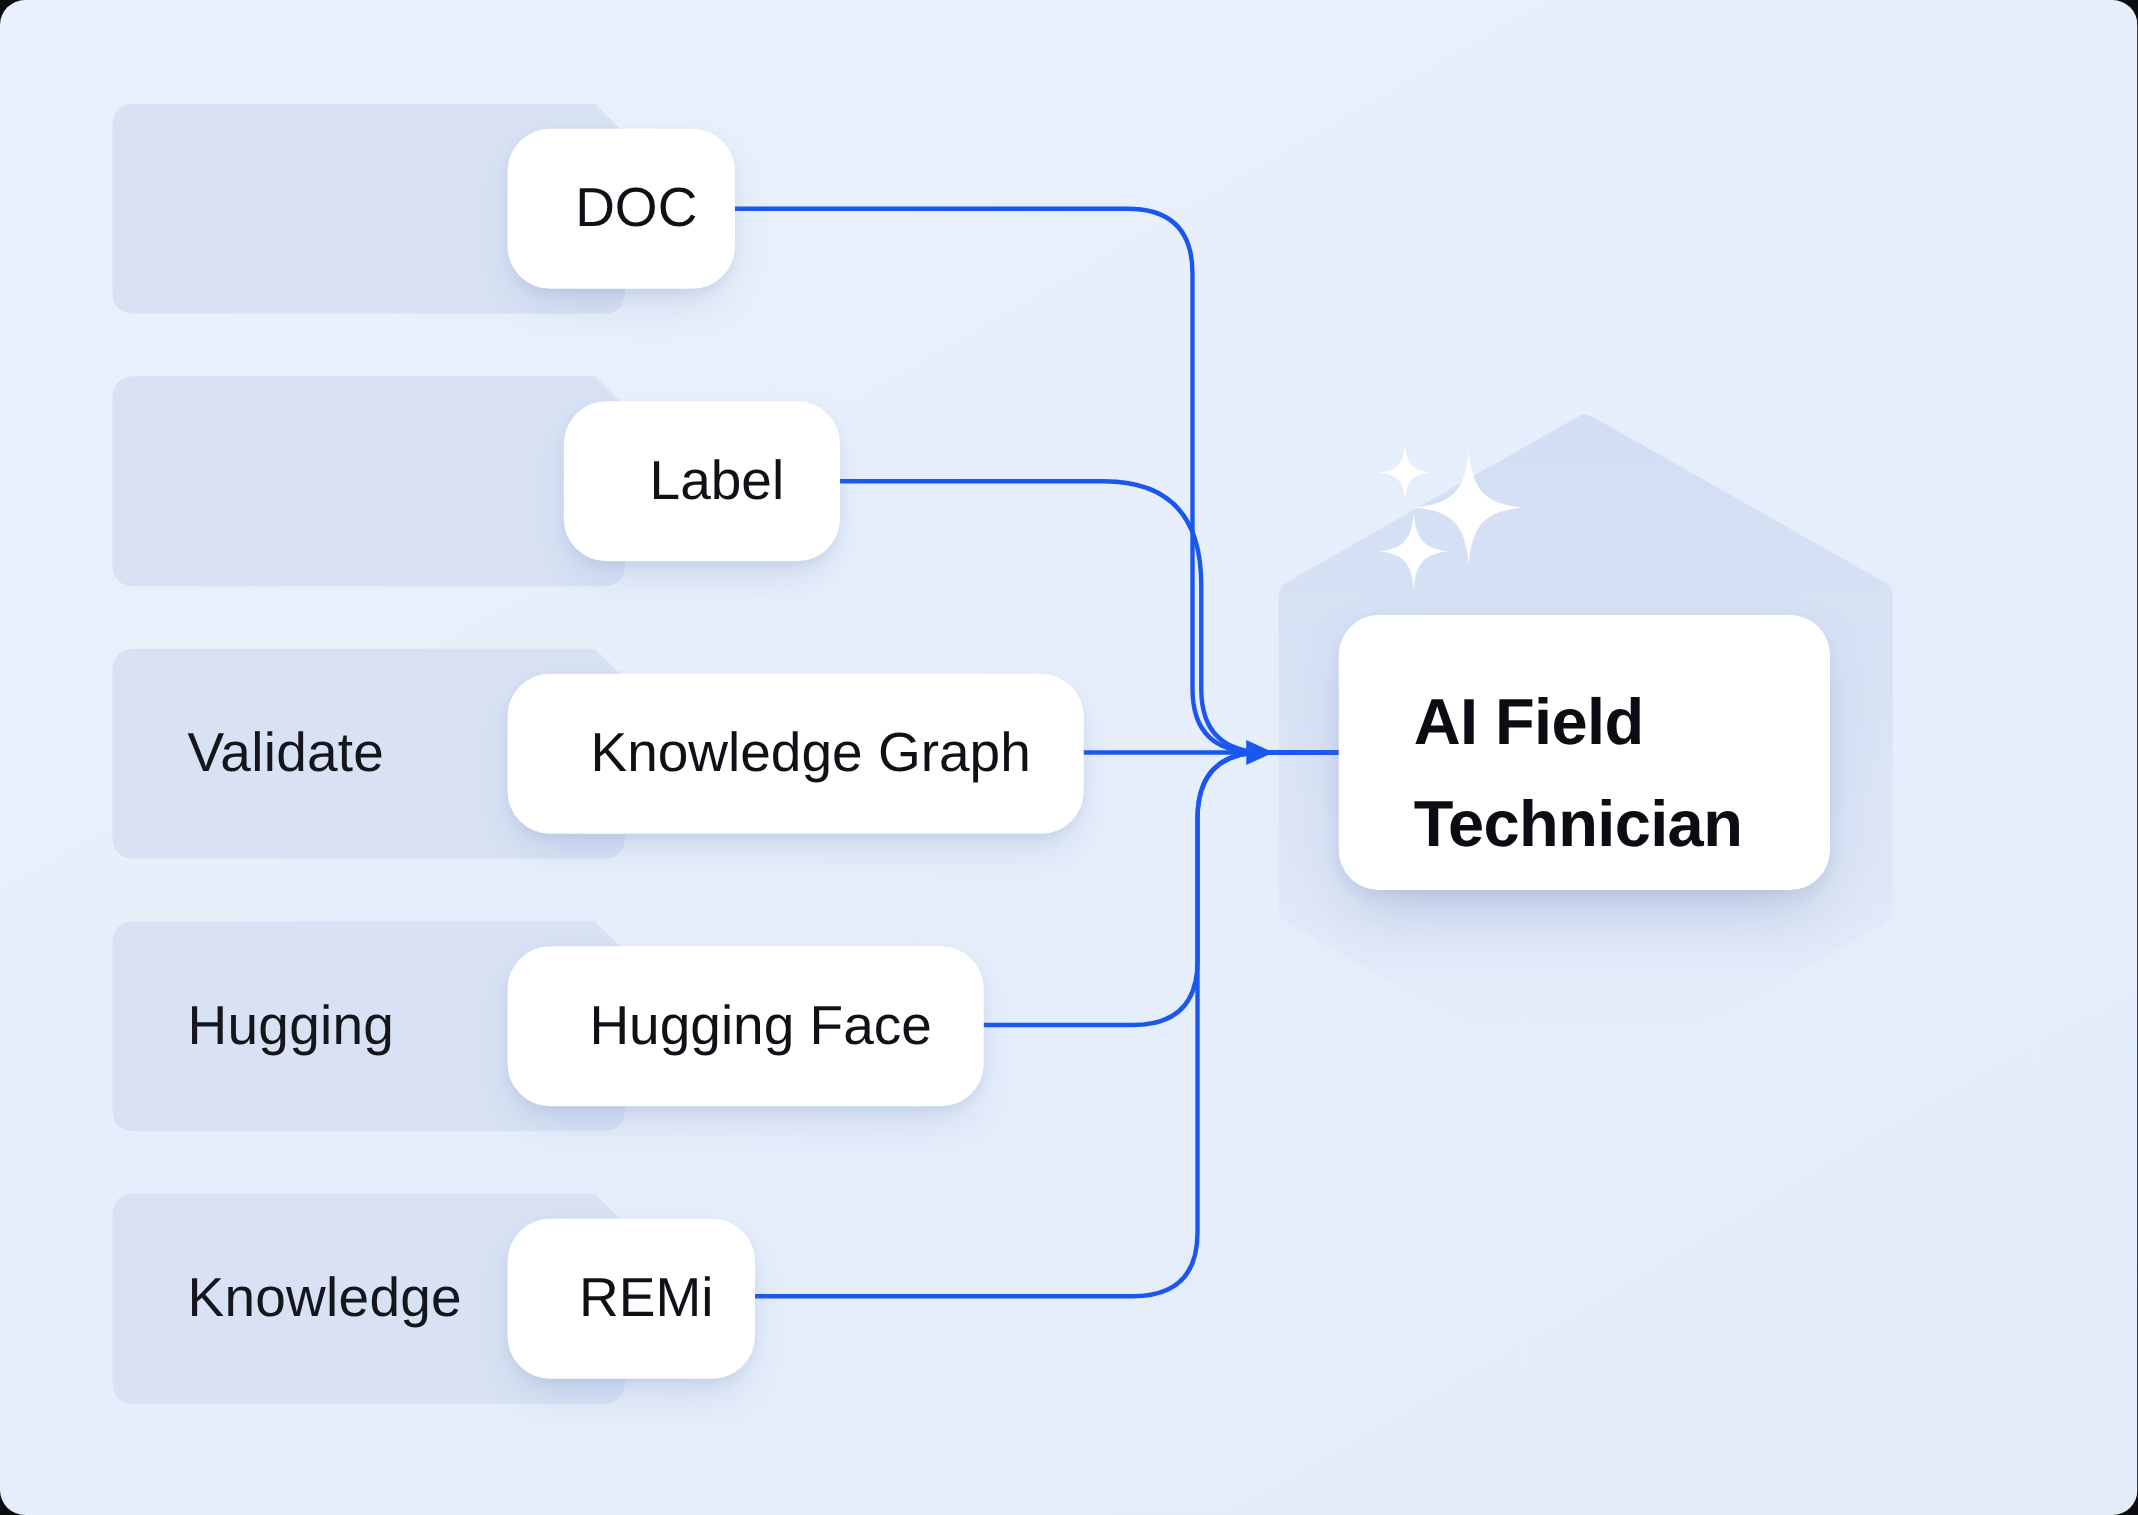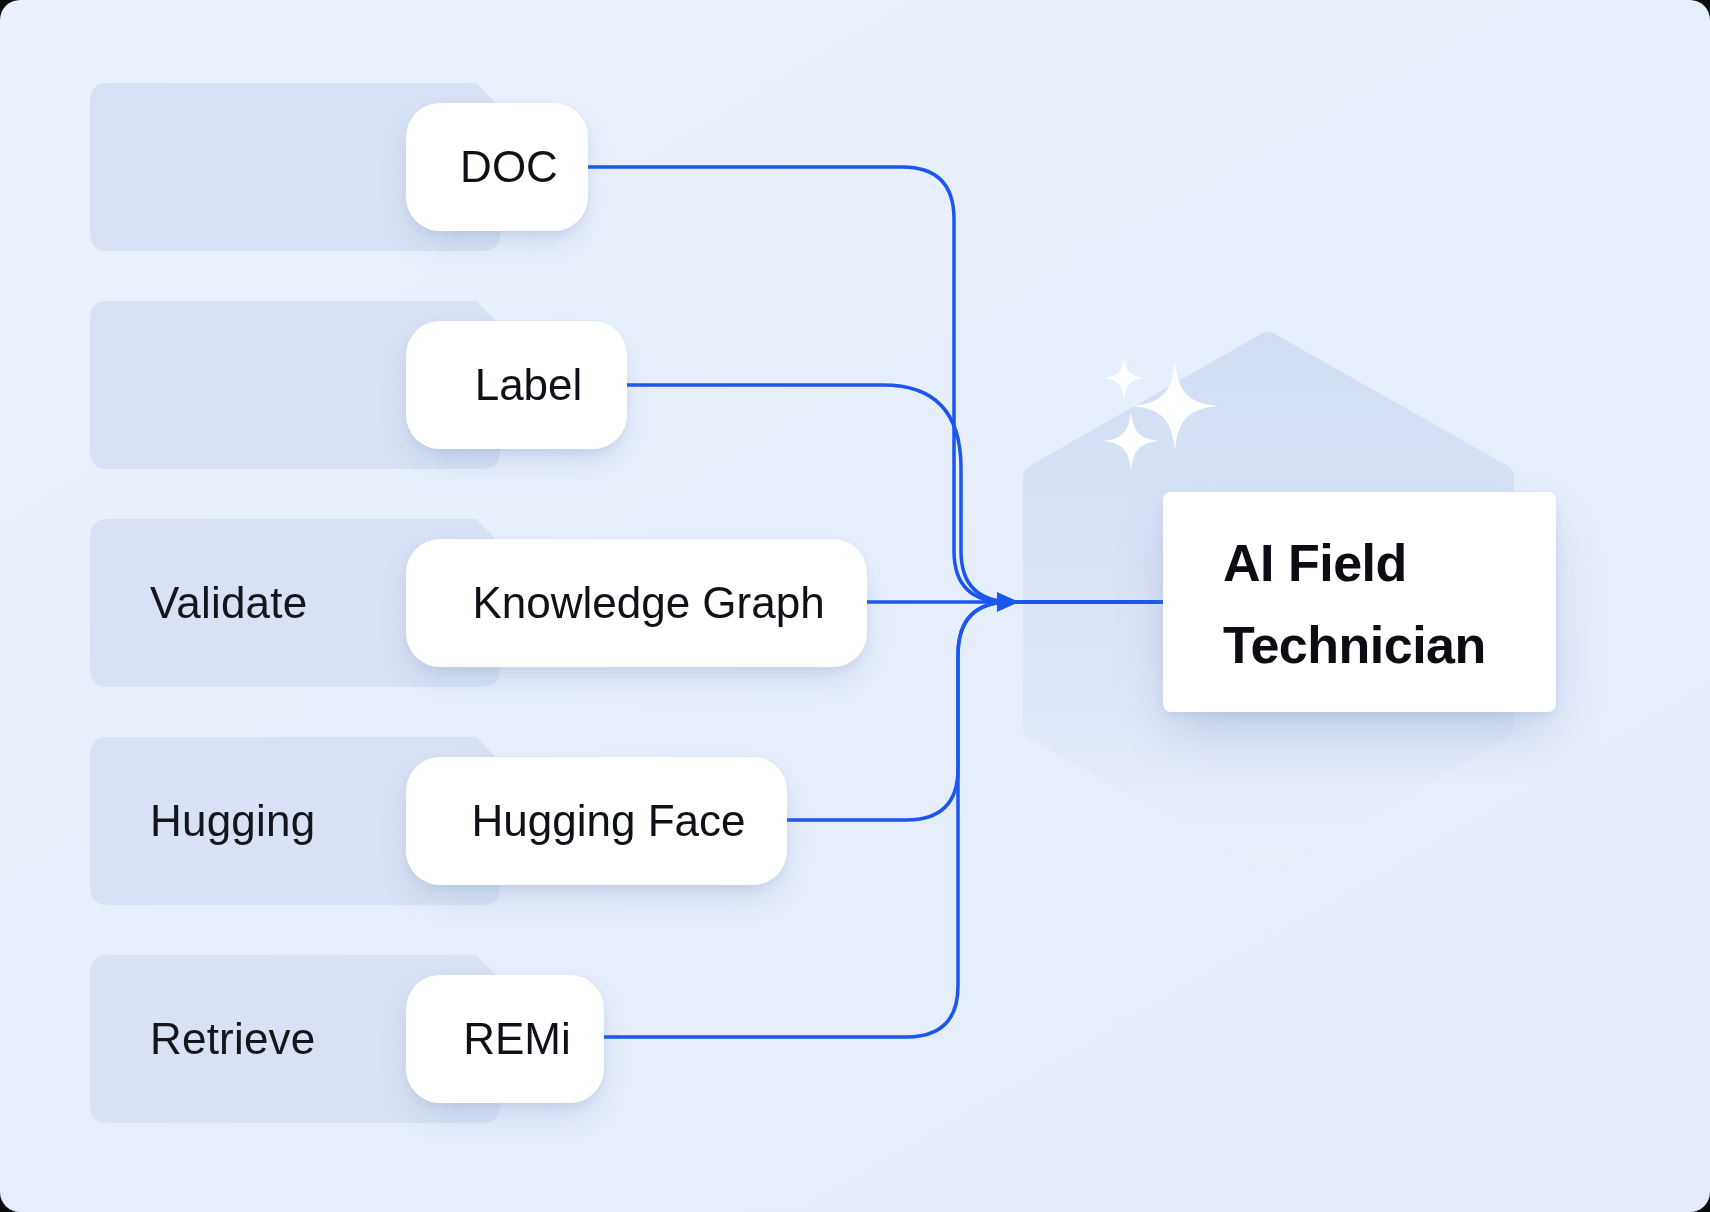--- a/index.html
+++ b/index.html
@@ -22,30 +22,30 @@
   .tool-card{
     position:absolute;left:406px;height:128px;
     background:var(--card-bg,#ffffff);
     border-radius:34px;
     display:flex;align-items:center;justify-content:center;
     font-size:44px;color:#0e1116;white-space:nowrap;
     box-shadow:0 16px 32px -10px rgba(110,135,185,.30), 0 3px 8px rgba(110,135,185,.10);
     padding-left:24px;
   }
   .tc-1{top:103px;width:158px;}
-  .tc-2{top:321px;width:197px;}
+  .tc-2{top:321px;width:197px;margin-left:45px;}
   .tc-3{top:539px;width:437px;}
   .tc-4{top:757px;width:357px;}
   .tc-5{top:975px;width:174px;}
   .target-card{
-    position:absolute;left:1163px;top:492px;width:393px;height:220px;
+    position:absolute;left:1071px;top:492px;width:393px;height:220px;
     background:var(--card-bg,#ffffff);
-    border-radius:8px;
+    border-radius:32px;
     box-sizing:border-box;
-    padding:30px 0 0 60px;
+    padding:45px 0 0 60px;
     box-shadow:0 24px 48px -12px rgba(110,135,185,.38), 0 4px 10px rgba(110,135,185,.12);
   }
   .target-card .line{
     font-size:52px;font-weight:700;line-height:82px;
     color:#0b0d12;letter-spacing:-0.5px;white-space:nowrap;
   }
 </style>
 </head>
 <body>
 
@@ -81,21 +81,21 @@
       <path d="M585 385 H883 Q961 385 961 468 V551 Q961 602 1013 602 H1164"></path>
       <path d="M845 602 H1164"></path>
       <path d="M765 820 H906 Q958 820 958 769 V655 Q958 602 1010 602 H1164"></path>
       <path d="M579 1037 H906 Q958 1037 958 986 V655 Q958 602 1010 602 H1164"></path>
     </g>
     <path d="M997 592 L1019 602 L997 612 Z" fill="var(--connector,#1b57ee)"></path>
   </svg>
 
   <div class="stage-label sl-3">Validate</div>
   <div class="stage-label sl-4">Hugging</div>
-  <div class="stage-label sl-5">Retrieve</div>
+  <div class="stage-label sl-5">Knowledge</div>
 
   <div class="tool-card tc-1">DOC</div>
   <div class="tool-card tc-2">Label</div>
   <div class="tool-card tc-3">Knowledge Graph</div>
   <div class="tool-card tc-4">Hugging Face</div>
   <div class="tool-card tc-5">REMi</div>
 
   <div class="target-card">
     <div class="line">AI Field</div>
     <div class="line">Technician</div>

